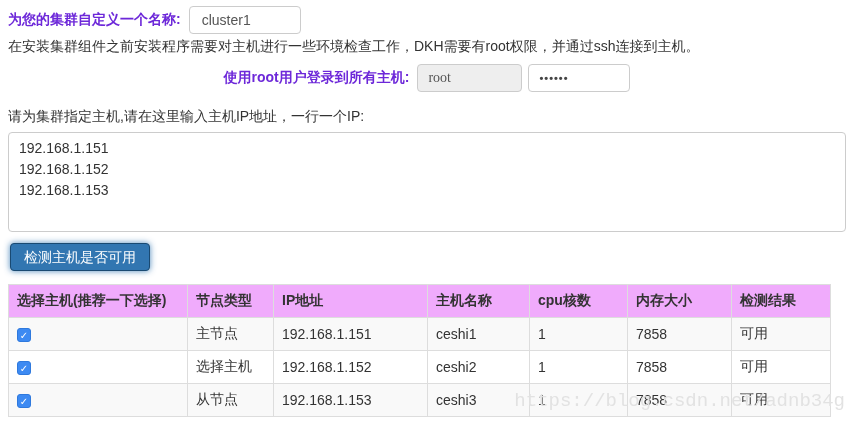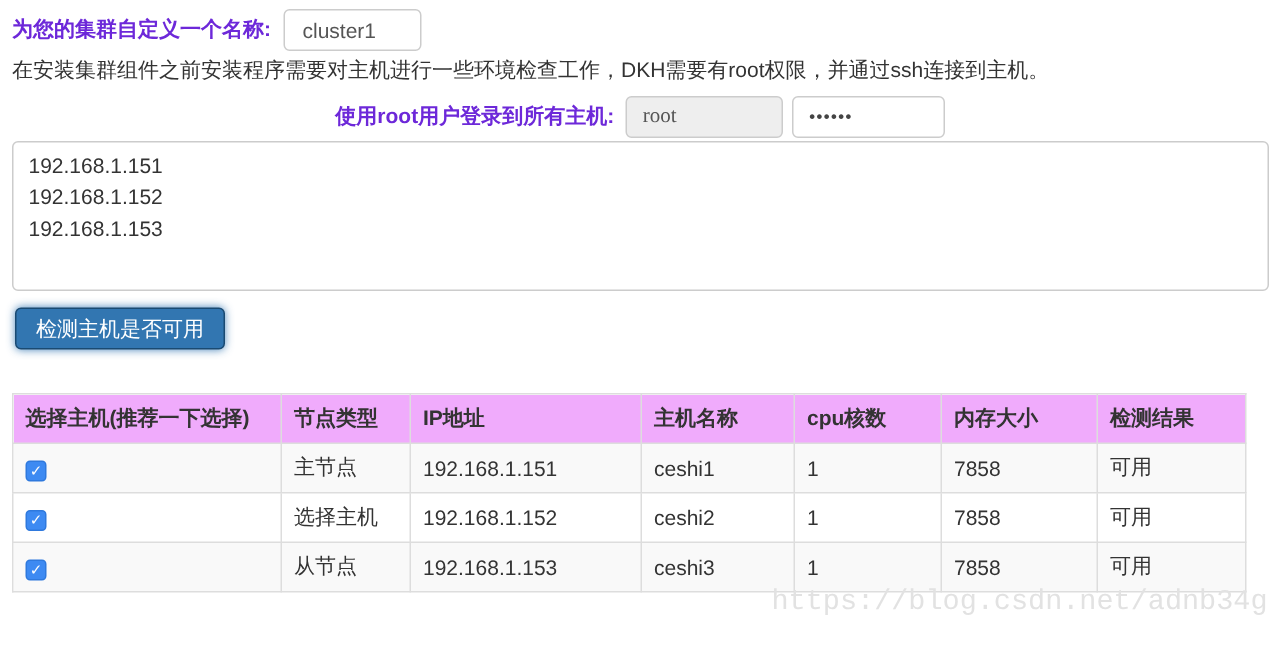--- a/index.html
+++ b/index.html
@@ -12,39 +12,39 @@
 
   .form-row { display:flex; align-items:center; margin-bottom:4px; }
   .lbl-bold { font-weight:bold; color:#6d28d9; }
   .txt { color:#333; }
 
   input.box {
     height:28px; border:1px solid #ccc; border-radius:4px;
     padding:4px 10px; font-size:14px; color:#555;
     font-family:"Liberation Sans",sans-serif; outline:none; background:#fff;
   }
-  #cluster-name-input { width:92px; margin-left:8px;padding-left:12px; }
+  #cluster-name-input { width:112px; margin-left:8px;padding-left:12px; }
   #root-user-input { width:105px; margin-left:8px; background:#eee;font-family:Liberation Serif, serif; }
   #password-input { width:102px; margin-left:6px; font-size:11px; letter-spacing:1px; font-weight:bold; color:#444; }
 
   .row-intro { margin:0 0 8px 0; }
   .row-login { margin:8px 0 2px 0;justify-content:center; }
   .pw-label { margin-left:29px; }
 
   .row-hosts-label { margin:16px 0 6px 0; }
 
   textarea#hosts-textarea {
     width:838px; height:100px; border:1px solid #ccc; border-radius:4px;
     padding:5px 10px; font-size:14px; line-height:21px; color:#333;
     font-family:"Liberation Sans",sans-serif; resize:none; outline:none;
     display:block;
   }
 
   button#check-hosts-button {
-    margin:11px 0 16px 2px; padding:5px 13px; height:28px;
+    margin:11px 0 0 2px; padding:5px 13px; height:28px;
     font-size:14px; color:#fff; background:#3276b1;
     border:1px solid #1a4a72; border-radius:4px;
     box-shadow:0 0 6px rgba(50,118,177,0.85);
     font-family:"Liberation Sans",sans-serif; cursor:pointer;
   }
 
   table#host-table {
     margin-top:13px; border-collapse:collapse; table-layout:fixed;
     width:822px; font-size:14px;
   }
@@ -81,20 +81,21 @@
   </div>
 
   <div class="row-intro txt">在安装集群组件之前安装程序需要对主机进行一些环境检查工作，DKH需要有root权限，并通过ssh连接到主机。</div>
 
   <div class="form-row row-login">
     <span class="lbl-bold">使用root用户登录到所有主机:</span>
     <input type="text" class="box" id="root-user-input" disabled="" value="root" style="">
     <input type="text" class="box" id="password-input" value="••••••" style="">
   </div>
 
+  <div class="row-hosts-label txt">请为集群指定主机,请在这里输入主机IP地址，一行一个IP:</div>
 
   <textarea id="hosts-textarea" spellcheck="false" style="">192.168.1.151
 192.168.1.152
 192.168.1.153</textarea>
 
   <button id="check-hosts-button" type="button">检测主机是否可用</button>
 
   <table id="host-table">
     <colgroup>
         <col style="width: 179px;">

